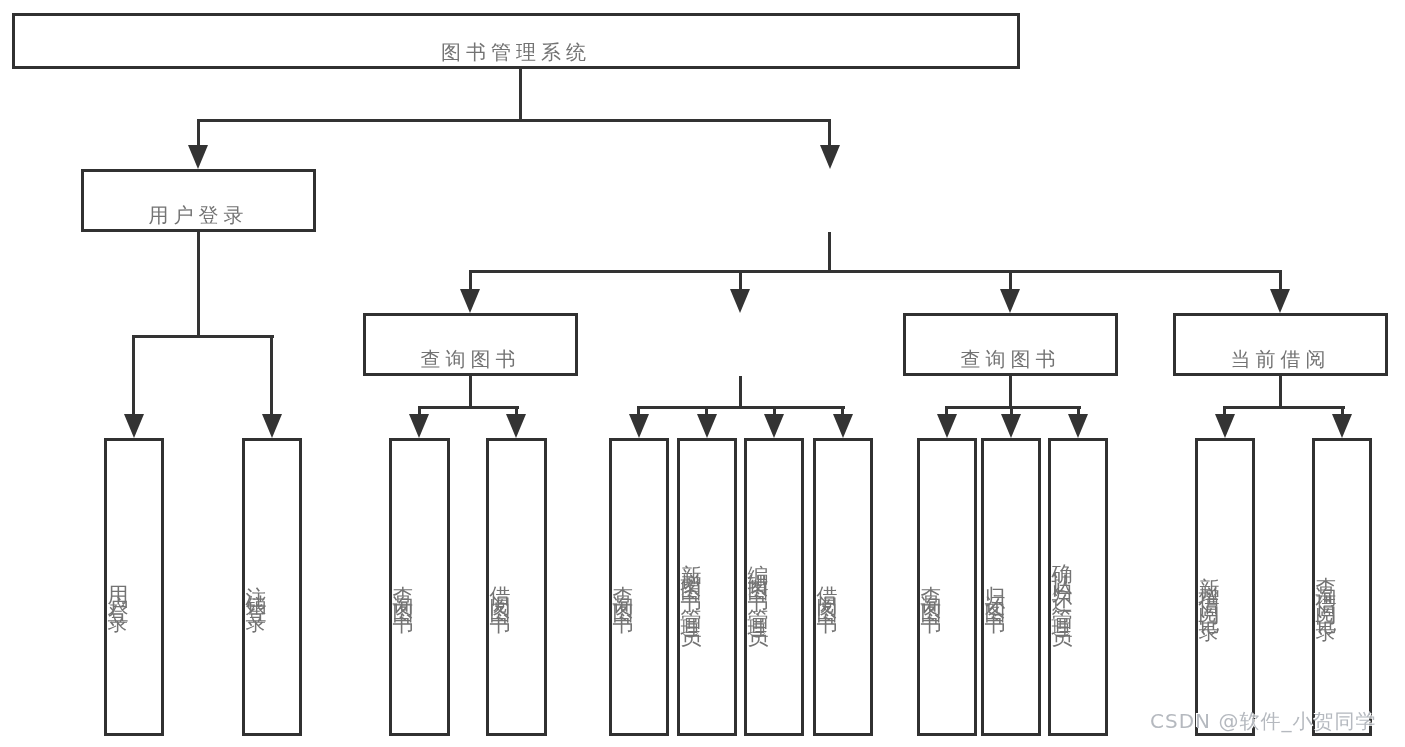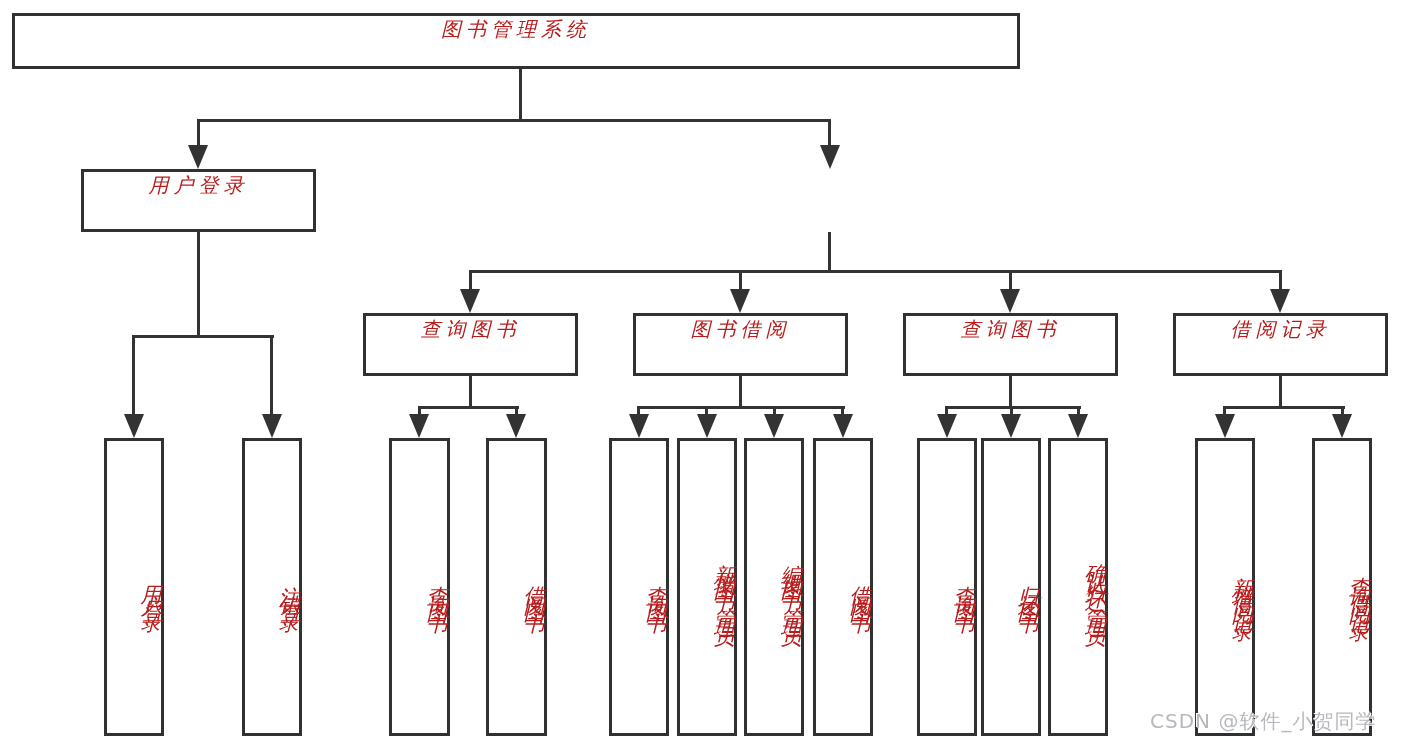--- a/index.html
+++ b/index.html
@@ -9,24 +9,23 @@
     background:#ffffff;
     overflow:hidden;
     font-family:"DejaVu Sans","Liberation Sans",sans-serif;
   }
   .node{
     position:absolute;
     box-sizing:border-box;
     border:3px solid #313131;
     background:#ffffff;
     display:flex;
-    align-items:flex-start;
+    align-items:flex-end;
     justify-content:center;
-    color:#b91c1c;
-    font-style:italic;
+    color:#737373;
   }
   .node.h{font-size:20px;letter-spacing:5px;white-space:nowrap;}
   .node.v{
     writing-mode:vertical-rl;
     text-orientation:mixed;
     font-size:21px;
     letter-spacing:9px;
     line-height:1;
   }
   .vl,.hl{position:absolute;background:#333333;}
@@ -82,28 +81,25 @@
   <i class="vl" style="left:739px;top:270px;height:21px"></i>
   <i class="tri" style="left:730px;top:289px"></i>
   <i class="vl" style="left:1009px;top:270px;height:21px"></i>
   <i class="tri" style="left:1000px;top:289px"></i>
   <i class="vl" style="left:1279px;top:270px;height:21px"></i>
   <i class="tri" style="left:1270px;top:289px"></i>
 
   <div class="node h" style="left:363px;top:313px;width:215px;height:63px">
     <span>查询图书</span>
   </div>
-  <div class="node h" style="left:633px;top:313px;width:215px;height:63px">
-    <span>图书借阅</span>
-  </div>
   <div class="node h" style="left:903px;top:313px;width:215px;height:63px">
     <span>查询图书</span>
   </div>
   <div class="node h" style="left:1173px;top:313px;width:215px;height:63px">
-    <span>借阅记录</span>
+    <span>当前借阅</span>
   </div>
 
   <i class="vl" style="left:469px;top:376px;height:30px"></i>
   <i class="vl" style="left:739px;top:376px;height:30px"></i>
   <i class="vl" style="left:1009px;top:376px;height:30px"></i>
   <i class="vl" style="left:1279px;top:376px;height:30px"></i>
 
   <i class="hl" style="left:418px;top:406px;width:101px"></i>
   <i class="hl" style="left:637px;top:406px;width:208px"></i>
   <i class="hl" style="left:945px;top:406px;width:136px"></i>

